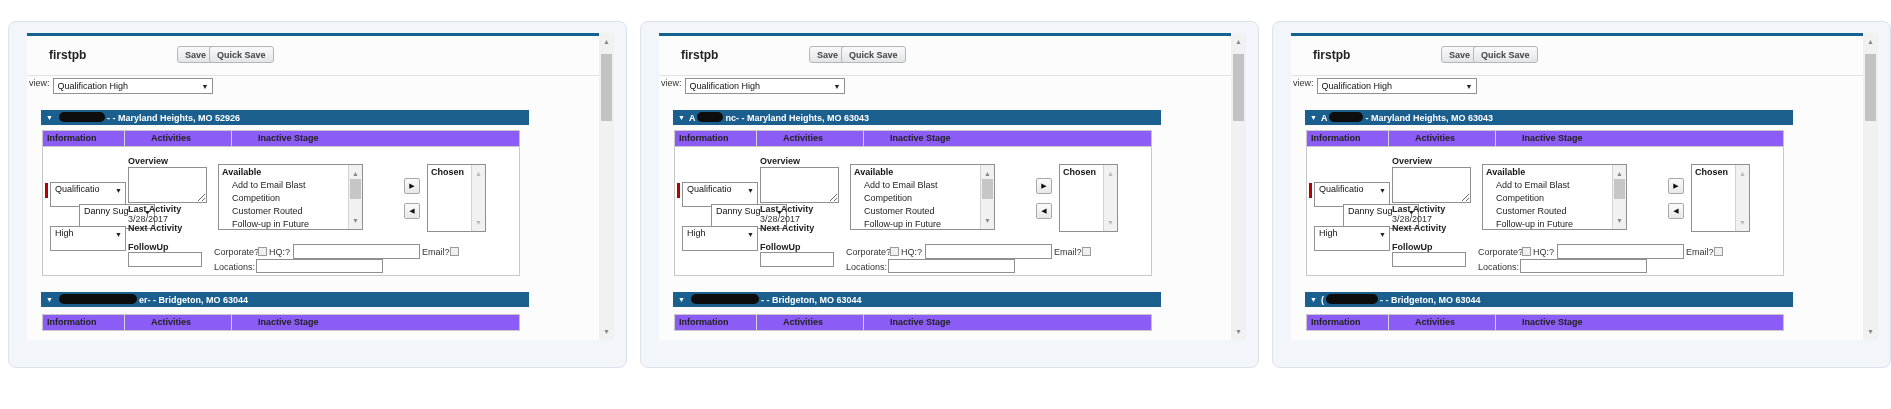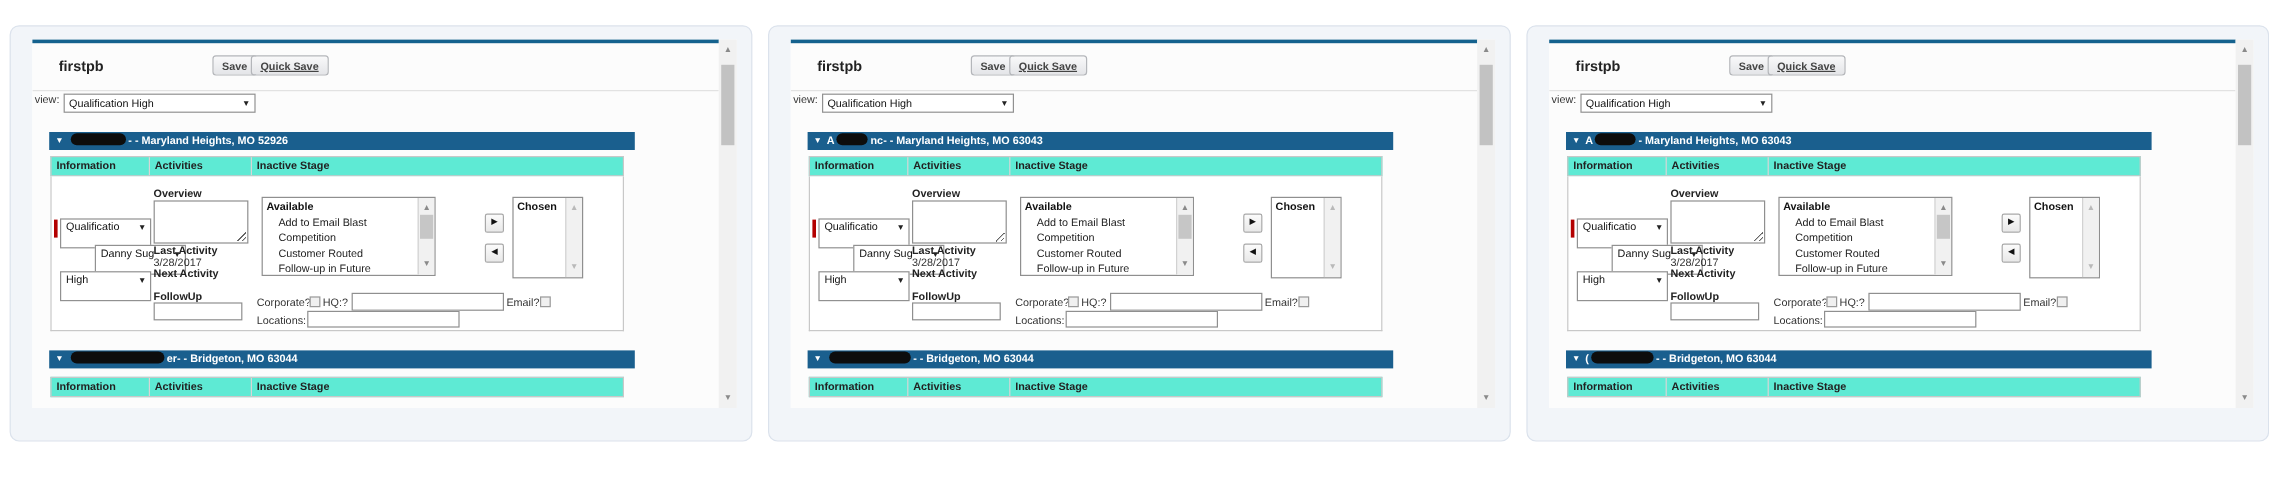--- a/index.html
+++ b/index.html
@@ -25,21 +25,21 @@
   .sarrow.down { bottom: 2px; }
   .sthumb { position: absolute; left: 2px; top: 21px; width: 11px; height: 67px; background: #c2c2c2; }
 
   
   .hdr { position: absolute; left: 0; top: 0; width: 100%; height: 39px; }
   .title { position: absolute; left: 22px; top: 12px; font-size: 12px; font-weight: bold; color: #222; }
   .btn { position: absolute; top: 10px; height: 17px; padding: 0 7px; font-size: 9px; font-weight: bold;
     color: #444; background: linear-gradient(#f9f9fa, #e4e5e8); border: 1px solid #b4b6ba;
     border-radius: 3px; font-family: "Liberation Sans", sans-serif; cursor: pointer; }
   .btn.save { left: 150px; }
-  .btn.qsave { left: 182px; text-decoration: underline; }
+  .btn.qsave { left: 182px; }
   .divider { position: absolute; left: 0; top: 39px; width: 100%; height: 1px; background: #e2e2e2; }
 
   
   .viewrow { position: absolute; left: 2px; top: 42px; height: 17px; display: flex; }
   .viewlbl { font-size: 9px; color: #333; margin-right: 3px; }
   .select { position: relative; background: #fff; border: 1px solid #919191; height: 16px;
     font-size: 9px; line-height: 14px; color: #111; padding: 0 14px 0 4px; overflow: hidden;
     white-space: nowrap; cursor: pointer; }
   .viewsel { width: 160px; }
   .caret { position: absolute; right: 3px; top: 4px; font-size: 7px; line-height: 7px; color: #222; }
@@ -48,23 +48,23 @@
   .secbar { position: absolute; left: 14px; width: 488px; height: 15px; background: #1a5f8e;
     color: #fff; font-size: 9px; font-weight: bold; line-height: 15px; white-space: nowrap;
     padding-left: 5px; cursor: pointer; }
   .secbar.bar1 { top: 74px; }
   .secbar.bar2 { top: 256px; }
   .tri { font-size: 7px; margin-right: 4px; vertical-align: 1px; }
   .redact { display: inline-block; height: 10px; background: #0d0d0d; border-radius: 5px;
     vertical-align: -1px; margin: 0 2px; }
 
   
-  .strip { position: absolute; left: 15px; width: 478px; height: 17px; background: #5eead4;
+  .strip { position: absolute; left: 15px; width: 478px; height: 17px; background: #8b5cf6;
     border: 1px solid #c8c8c8; display: flex; font-size: 9px; font-weight: bold; color: #222;
-    line-height: 15px; }
+    line-height: 15px; gap: 22px; }
   .strip.strip1 { top: 94px; }
   .strip.strip2 { top: 278px; }
   .col { padding-left: 4px; border-right: 1px solid #d6d6d6; height: 100%; }
   .col.c1 { width: 82px; } .col.c2 { width: 85px; } .col.c3 { flex: 1; border-right: none; }
 
   
   .formbox { position: absolute; left: 15px; top: 111px; width: 478px; height: 129px;
     background: #fff; border: 1px solid #c8c8c8; border-top: none; font-size: 9px; }
   .abs { position: absolute; }
   .blbl { font-weight: bold; color: #222; }

